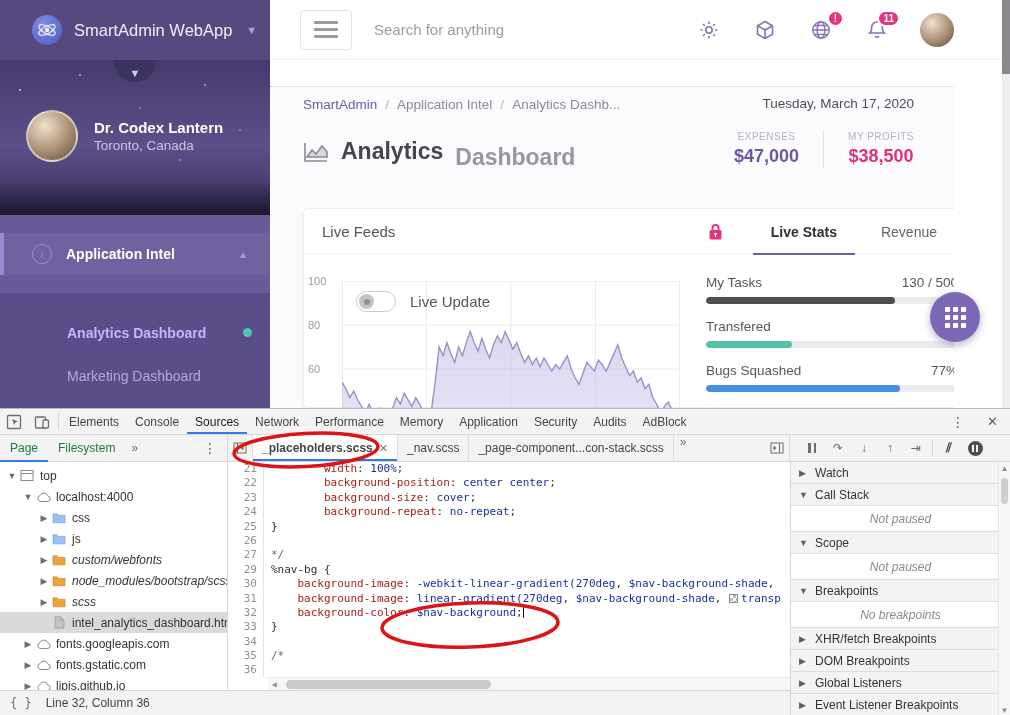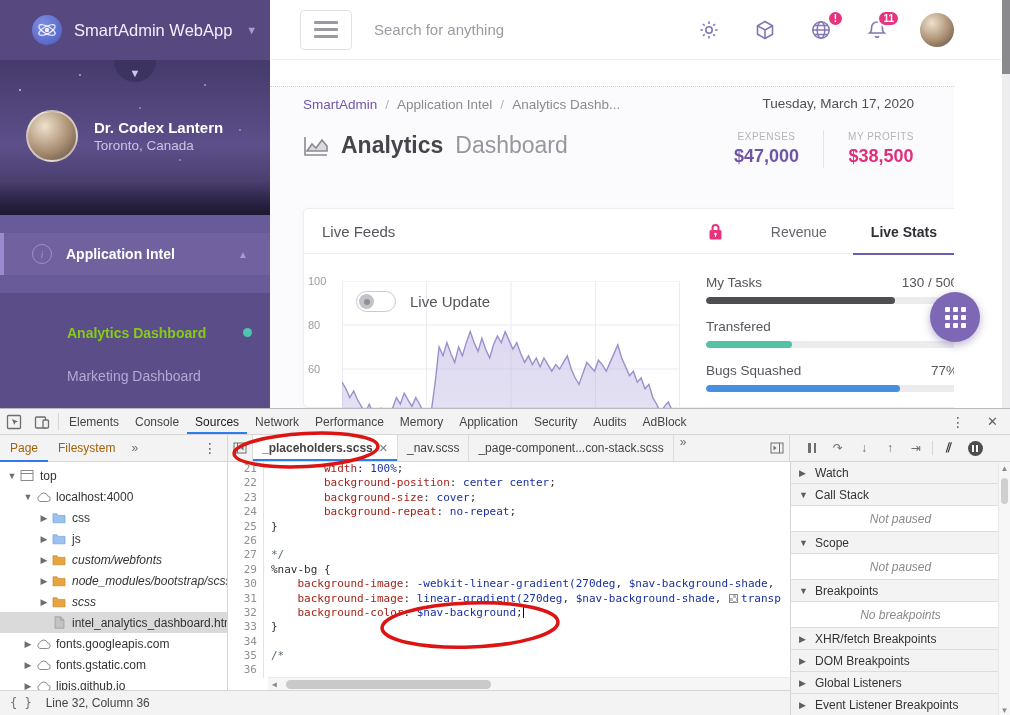--- a/index.html
+++ b/index.html
@@ -62,35 +62,35 @@
       display:flex; align-items:center; cursor:pointer; }
   .menu-section:before { content:""; position:absolute; left:0; top:0; bottom:0; width:4px; background:#9a8bd0; }
   .info-ic { width:20px; height:20px; border:1.4px solid #9d90c8; border-radius:50%; color:#9d90c8;
       font-size:11px; font-style:italic; font-family:"Liberation Serif",serif; display:flex; align-items:center;
       justify-content:center; margin-left:32px; }
   .menu-section-label { color:#fff; font-weight:bold; font-size:14px; margin-left:14px; }
   .menu-section-chev { margin-left:auto; margin-right:22px; color:#a89bd3; font-size:10px; }
   .submenu { position:absolute; left:0; right:0; top:60px; bottom:-20px; background:#5b4d88; padding-top:18px; }
   .sub-item { position:relative; height:43px; display:flex; align-items:center; padding-left:67px;
       color:#b4a8d6; font-size:14px; cursor:pointer; }
-  .sub-item.active { color:#84cc16; font-weight:bold; }
+  .sub-item.active { color:#c4b5fd; font-weight:bold; }
   .sub-dot { position:absolute; right:18px; width:9px; height:9px; border-radius:50%; background:#4fc4ae; }
 
   
   .content { position:absolute; left:270px; top:60px; width:684px; height:348px; background:#fbfafc; overflow:hidden; }
   .white-strip { position:absolute; top:0; left:0; right:0; height:27px; background:#fff;
       border-bottom:1px dotted #cfcfd6; }
   .breadcrumb { position:absolute; left:33px; top:37px; display:flex; gap:8px; font-size:13.5px; color:#8a8a90; }
   .crumb { cursor:pointer; }
   .crumb.link { color:#7158a8; }
   .crumb-sep { color:#b5b5bb; }
   .page-date { position:absolute; right:40px; top:36px; font-size:13.5px; color:#4e4e55; }
   .title-row { position:absolute; left:33px; top:72px; display:flex; align-items:center; gap:12px; }
   .title-bold { font-size:23px; font-weight:bold; color:#45454c; }
-  .title-light { font-size:23px; font-weight:400; color:#97979e; }
+  .title-light { font-size:23px; font-weight:700; color:#97979e;margin-top:12px; }
   .kpis { position:absolute; right:40px; top:70px; display:flex; align-items:center; gap:24px; }
   .kpi { text-align:center; }
   .kpi-label { font-size:10px; letter-spacing:.5px; color:#b4b4ba; }
   .kpi-value { font-size:18px; font-weight:bold; margin-top:4px; }
   .kpi-value.purple { color:#6e55a5; }
   .kpi-value.pink { color:#e0307c; }
   .kpi-sep { width:1px; height:38px; background:#e3e3e8; }
 
   .card { position:absolute; left:33px; top:148px; width:667px; height:200px; background:#fff;
           border:1px solid #ececf1; border-radius:5px; box-shadow:0 2px 6px rgba(60,60,90,.05); }
@@ -134,21 +134,21 @@
   .dt-vsep { width:1px; background:#d6d6d6; margin:4px 2px; }
   .dt-tab { display:flex; align-items:center; padding:0 8px; color:#454545; cursor:pointer; position:relative; }
   .dt-tab.active { color:#1a1a1a; }
   .dt-tab.active:after { content:""; position:absolute; left:0; right:0; bottom:0; height:2px; background:#2b7de9; }
   .dt-toolbar-right { margin-left:auto; display:flex; align-items:center; }
   .dots-v { font-size:14px; color:#5f5f5f; padding:0 10px; cursor:pointer; }
   .dt-close { font-size:13px; color:#5f5f5f; padding:0 12px; cursor:pointer; }
 
   .dt-row2 { display:flex; height:27px; background:#f3f3f3; border-bottom:1px solid #d6d6d6; }
   .pane-head { width:228px; display:flex; align-items:center; border-right:1px solid #d6d6d6; }
-  .pane-tab { position:relative; height:27px; display:flex; align-items:center; padding:3px 10px; color:#a16207; cursor:pointer; }
+  .pane-tab { position:relative; height:27px; display:flex; align-items:center; padding:3px 10px; color:#15803d; cursor:pointer; }
   .pane-tab.active:after { content:""; position:absolute; left:0; right:0; bottom:0; height:2px; background:#2b7de9; }
   .chev2 { color:#6e6e6e; padding:0 6px; cursor:pointer; }
   .editor-tabs { flex:1; display:flex; align-items:stretch; border-right:1px solid #d6d6d6; overflow:hidden; }
   .ed-nav { display:flex; align-items:center; padding:0 5px; color:#6e6e6e; cursor:pointer; }
   .ed-tab { display:flex; align-items:center; gap:6px; padding:0 9px; border-right:1px solid #ddd;
             color:#454545; cursor:pointer; position:relative; white-space:nowrap; }
   .ed-tab.active { background:#fff; border-left:1px solid #ddd;font-weight:bold; }
   .ed-tab.active:after { content:""; position:absolute; left:0; right:0; bottom:0; height:2px; background:#2b7de9; }
   .ed-tab .x { color:#777; font-size:11px; }
   .dbg-bar { width:220px; display:flex; align-items:center; gap:2px; padding-left:10px; }
@@ -331,22 +331,22 @@
         <span class="card-title">Live Feeds</span>
         <div class="card-tabs" id="cardTabs">
           <span class="lock-ic">
             <svg class="icon" width="15" height="18" viewBox="0 0 15 18">
               <rect x="1.5" y="7" width="12" height="9.5" rx="1.5" fill="#e6357e"></rect>
               <path d="M4.5 7V5a3 3 0 0 1 6 0v2" fill="none" stroke="#e6357e" stroke-width="2"></path>
               <circle cx="7.5" cy="11" r="1.3" fill="#fff"></circle>
                 <rect x="7" y="11.5" width="1" height="2.5" fill="#fff"></rect>
             </svg>
           </span>
-        <span class="card-tab">Revenue</span>
-            <span class="card-tab active">Live Stats</span>
+        <span class="card-tab active">Live Stats</span>
+            <span class="card-tab">Revenue</span>
           </div>
       </div>
 
       <div class="ytick" style="left:4px; top:66px;">100</div>
       <div class="ytick" style="left:4px; top:110px;">80</div>
       <div class="ytick" style="left:4px; top:154px;">60</div>
 
       <div class="plot">
         <svg id="chartSvg" width="338" height="300" viewBox="0 0 338 300" preserveAspectRatio="none">
           <defs>

